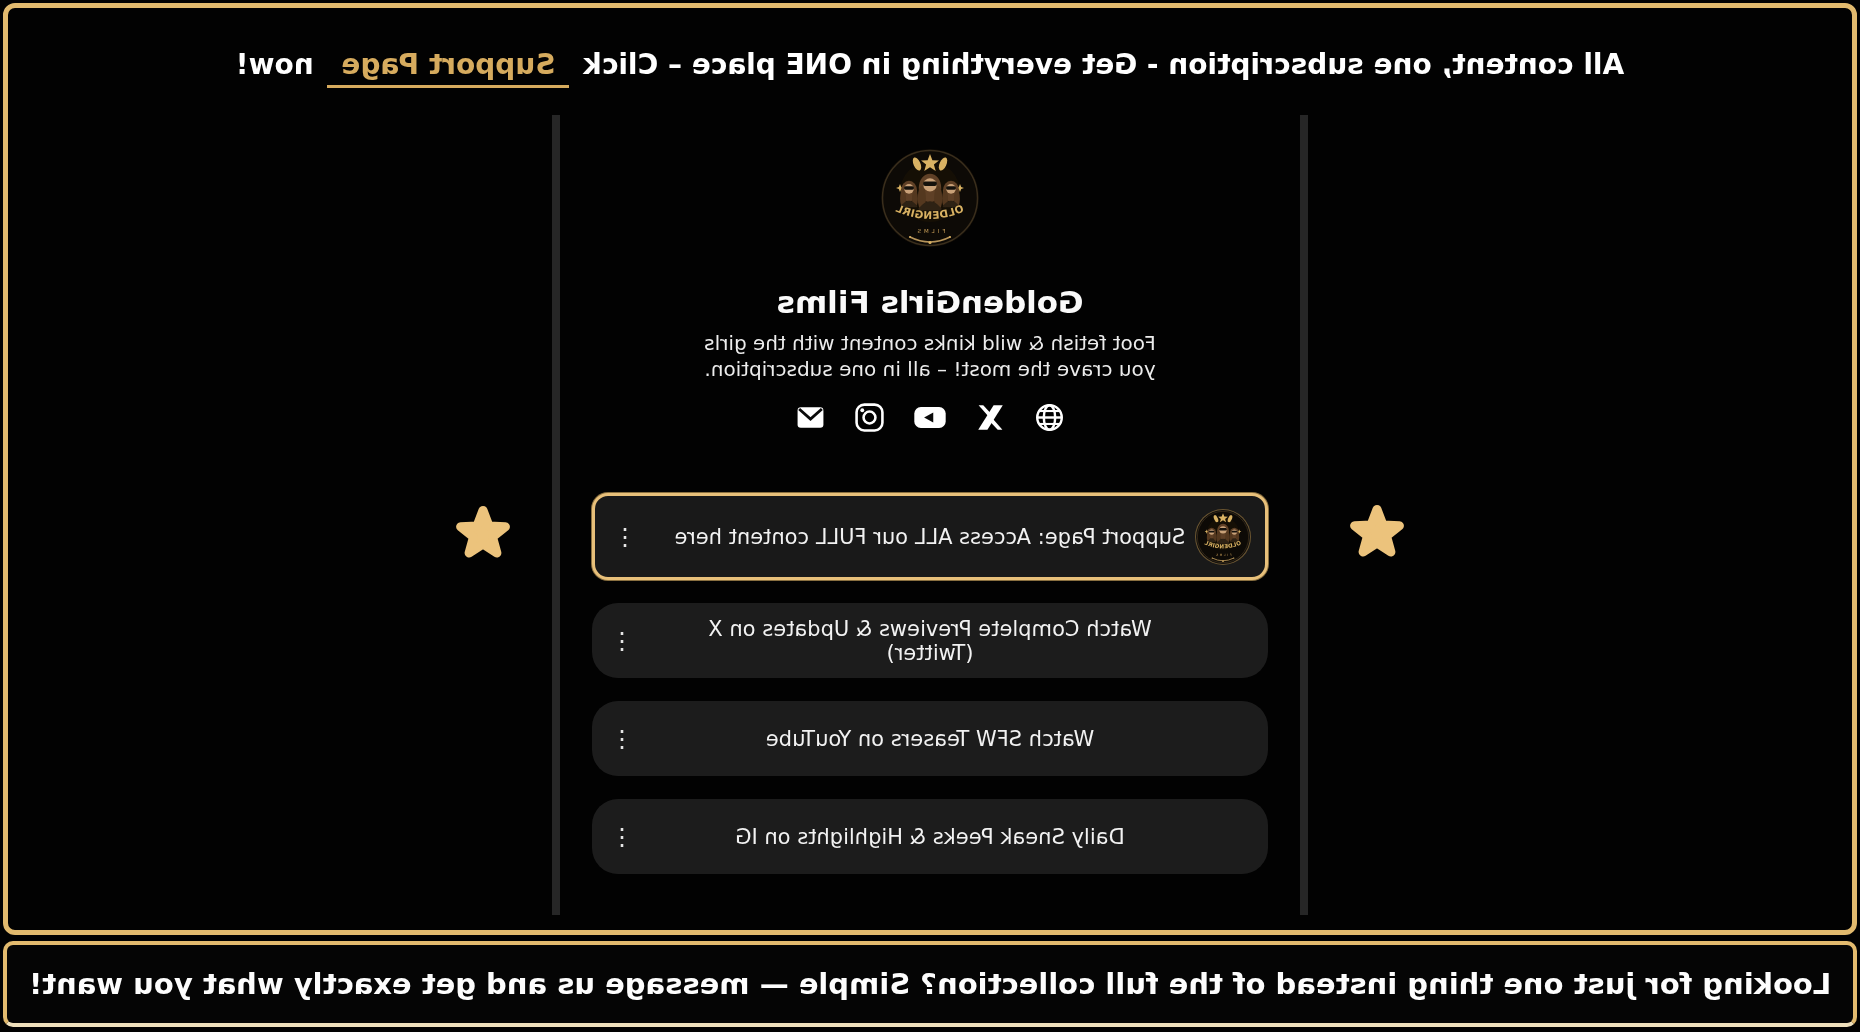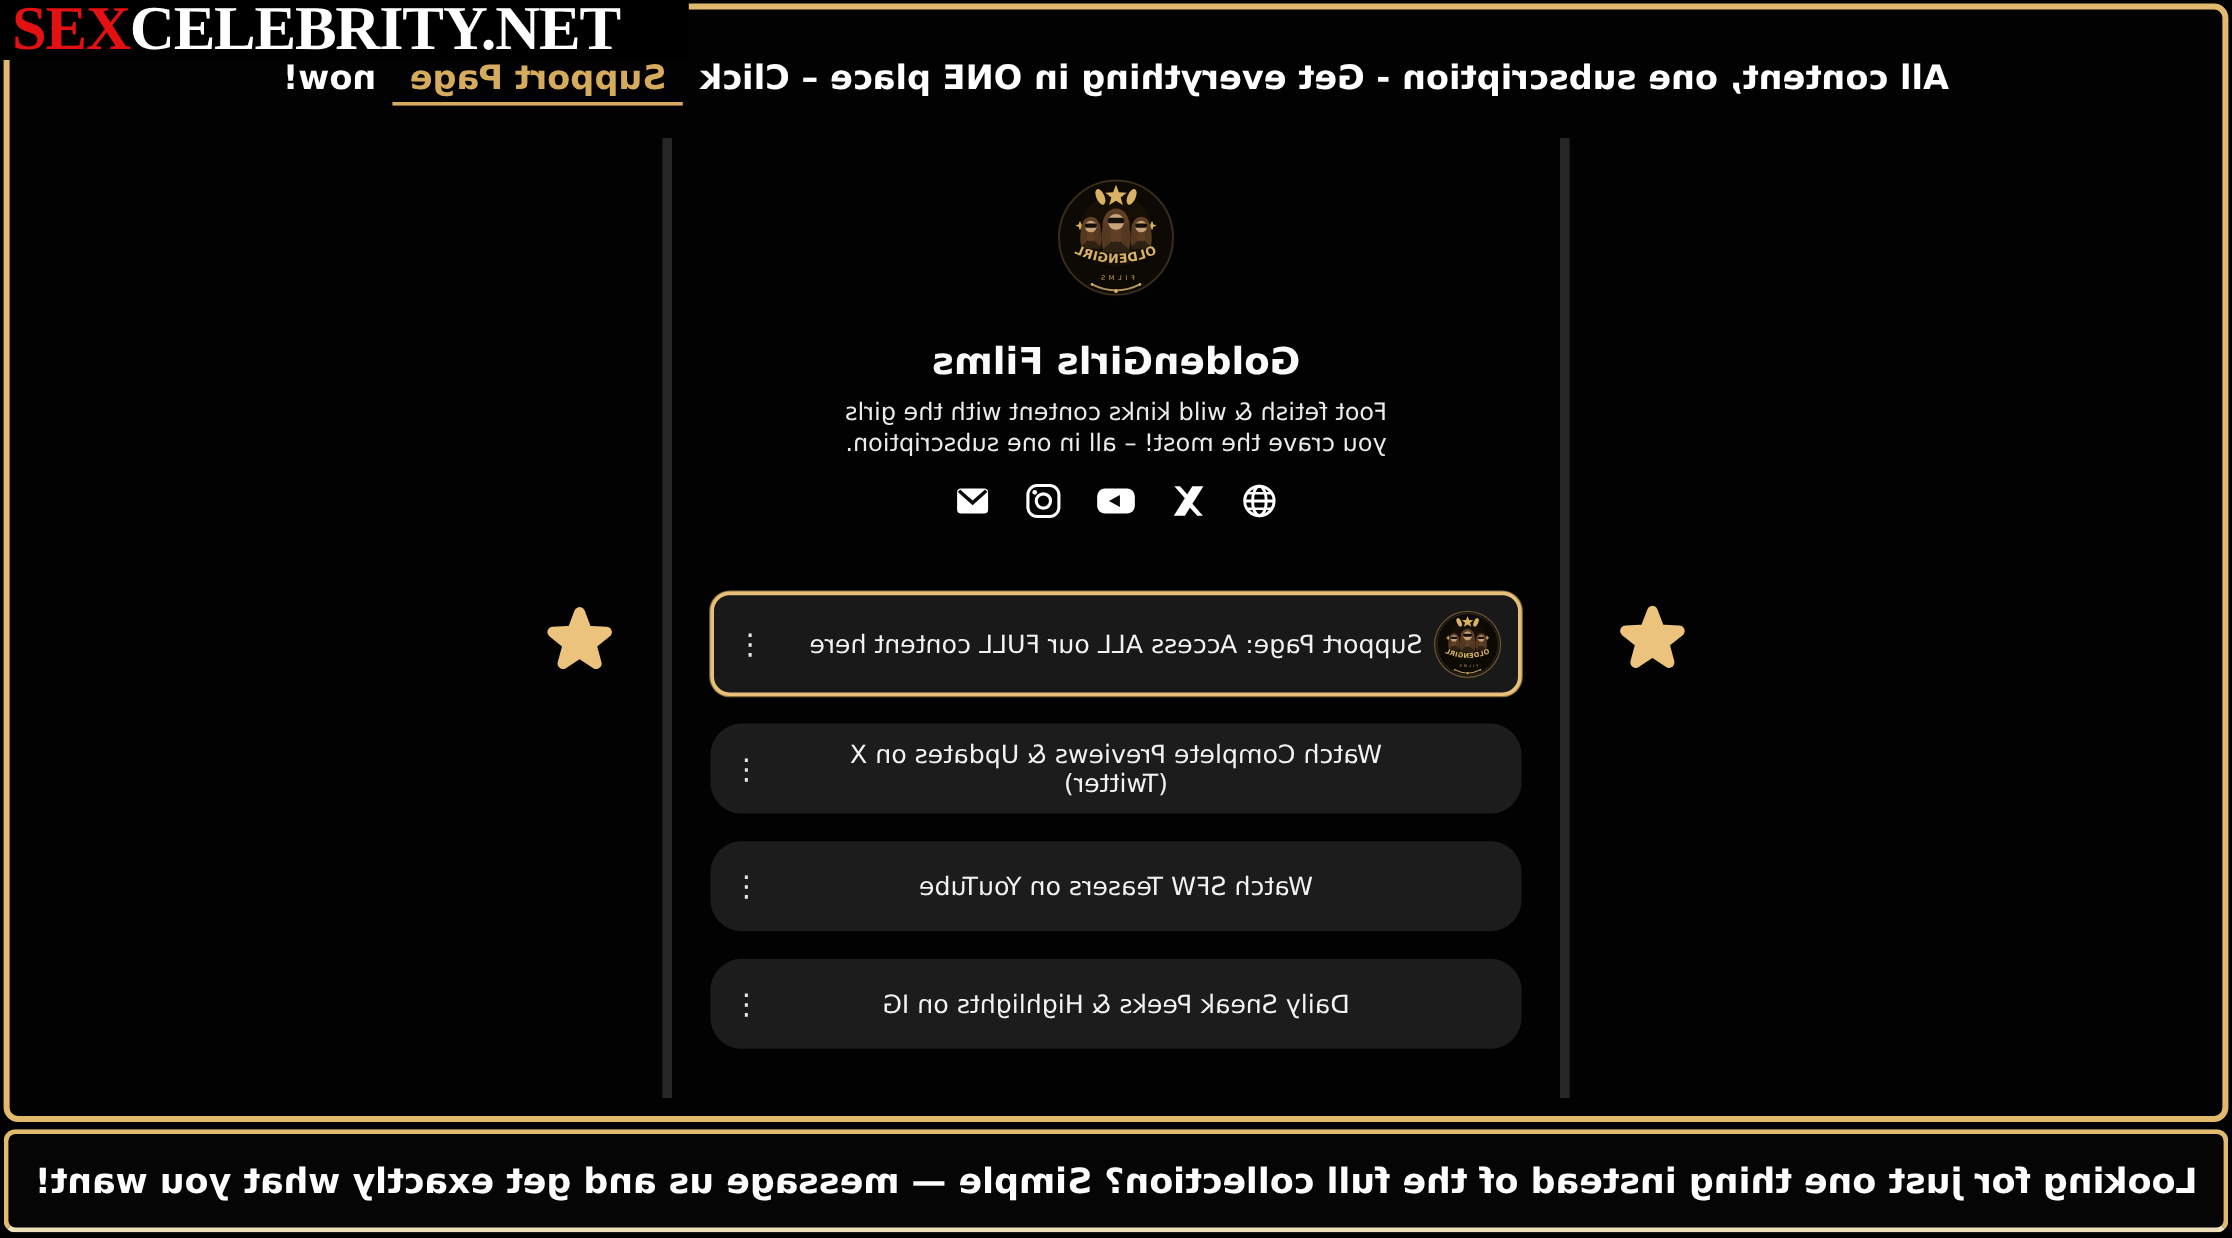--- a/index.html
+++ b/index.html
@@ -199,21 +199,18 @@
         <span class="kebab">⋮</span>
       </div>
       <div class="linkbtn">
         <span>Daily Sneak Peeks &amp; Highlights on IG</span>
         <span class="kebab">⋮</span>
       </div>
     </div>
 
   </div>
 
-  <div class="logo">
-    <span class="red">SEX</span><span>CELEBRITY.NET</span>
-  </div>
 
   <div class="bottom-banner">
     <span class="txt">Looking for just one thing instead of the full collection? Simple — message us and get exactly what you want!</span>
   </div>
 
 </div>
 
 </body></html>

